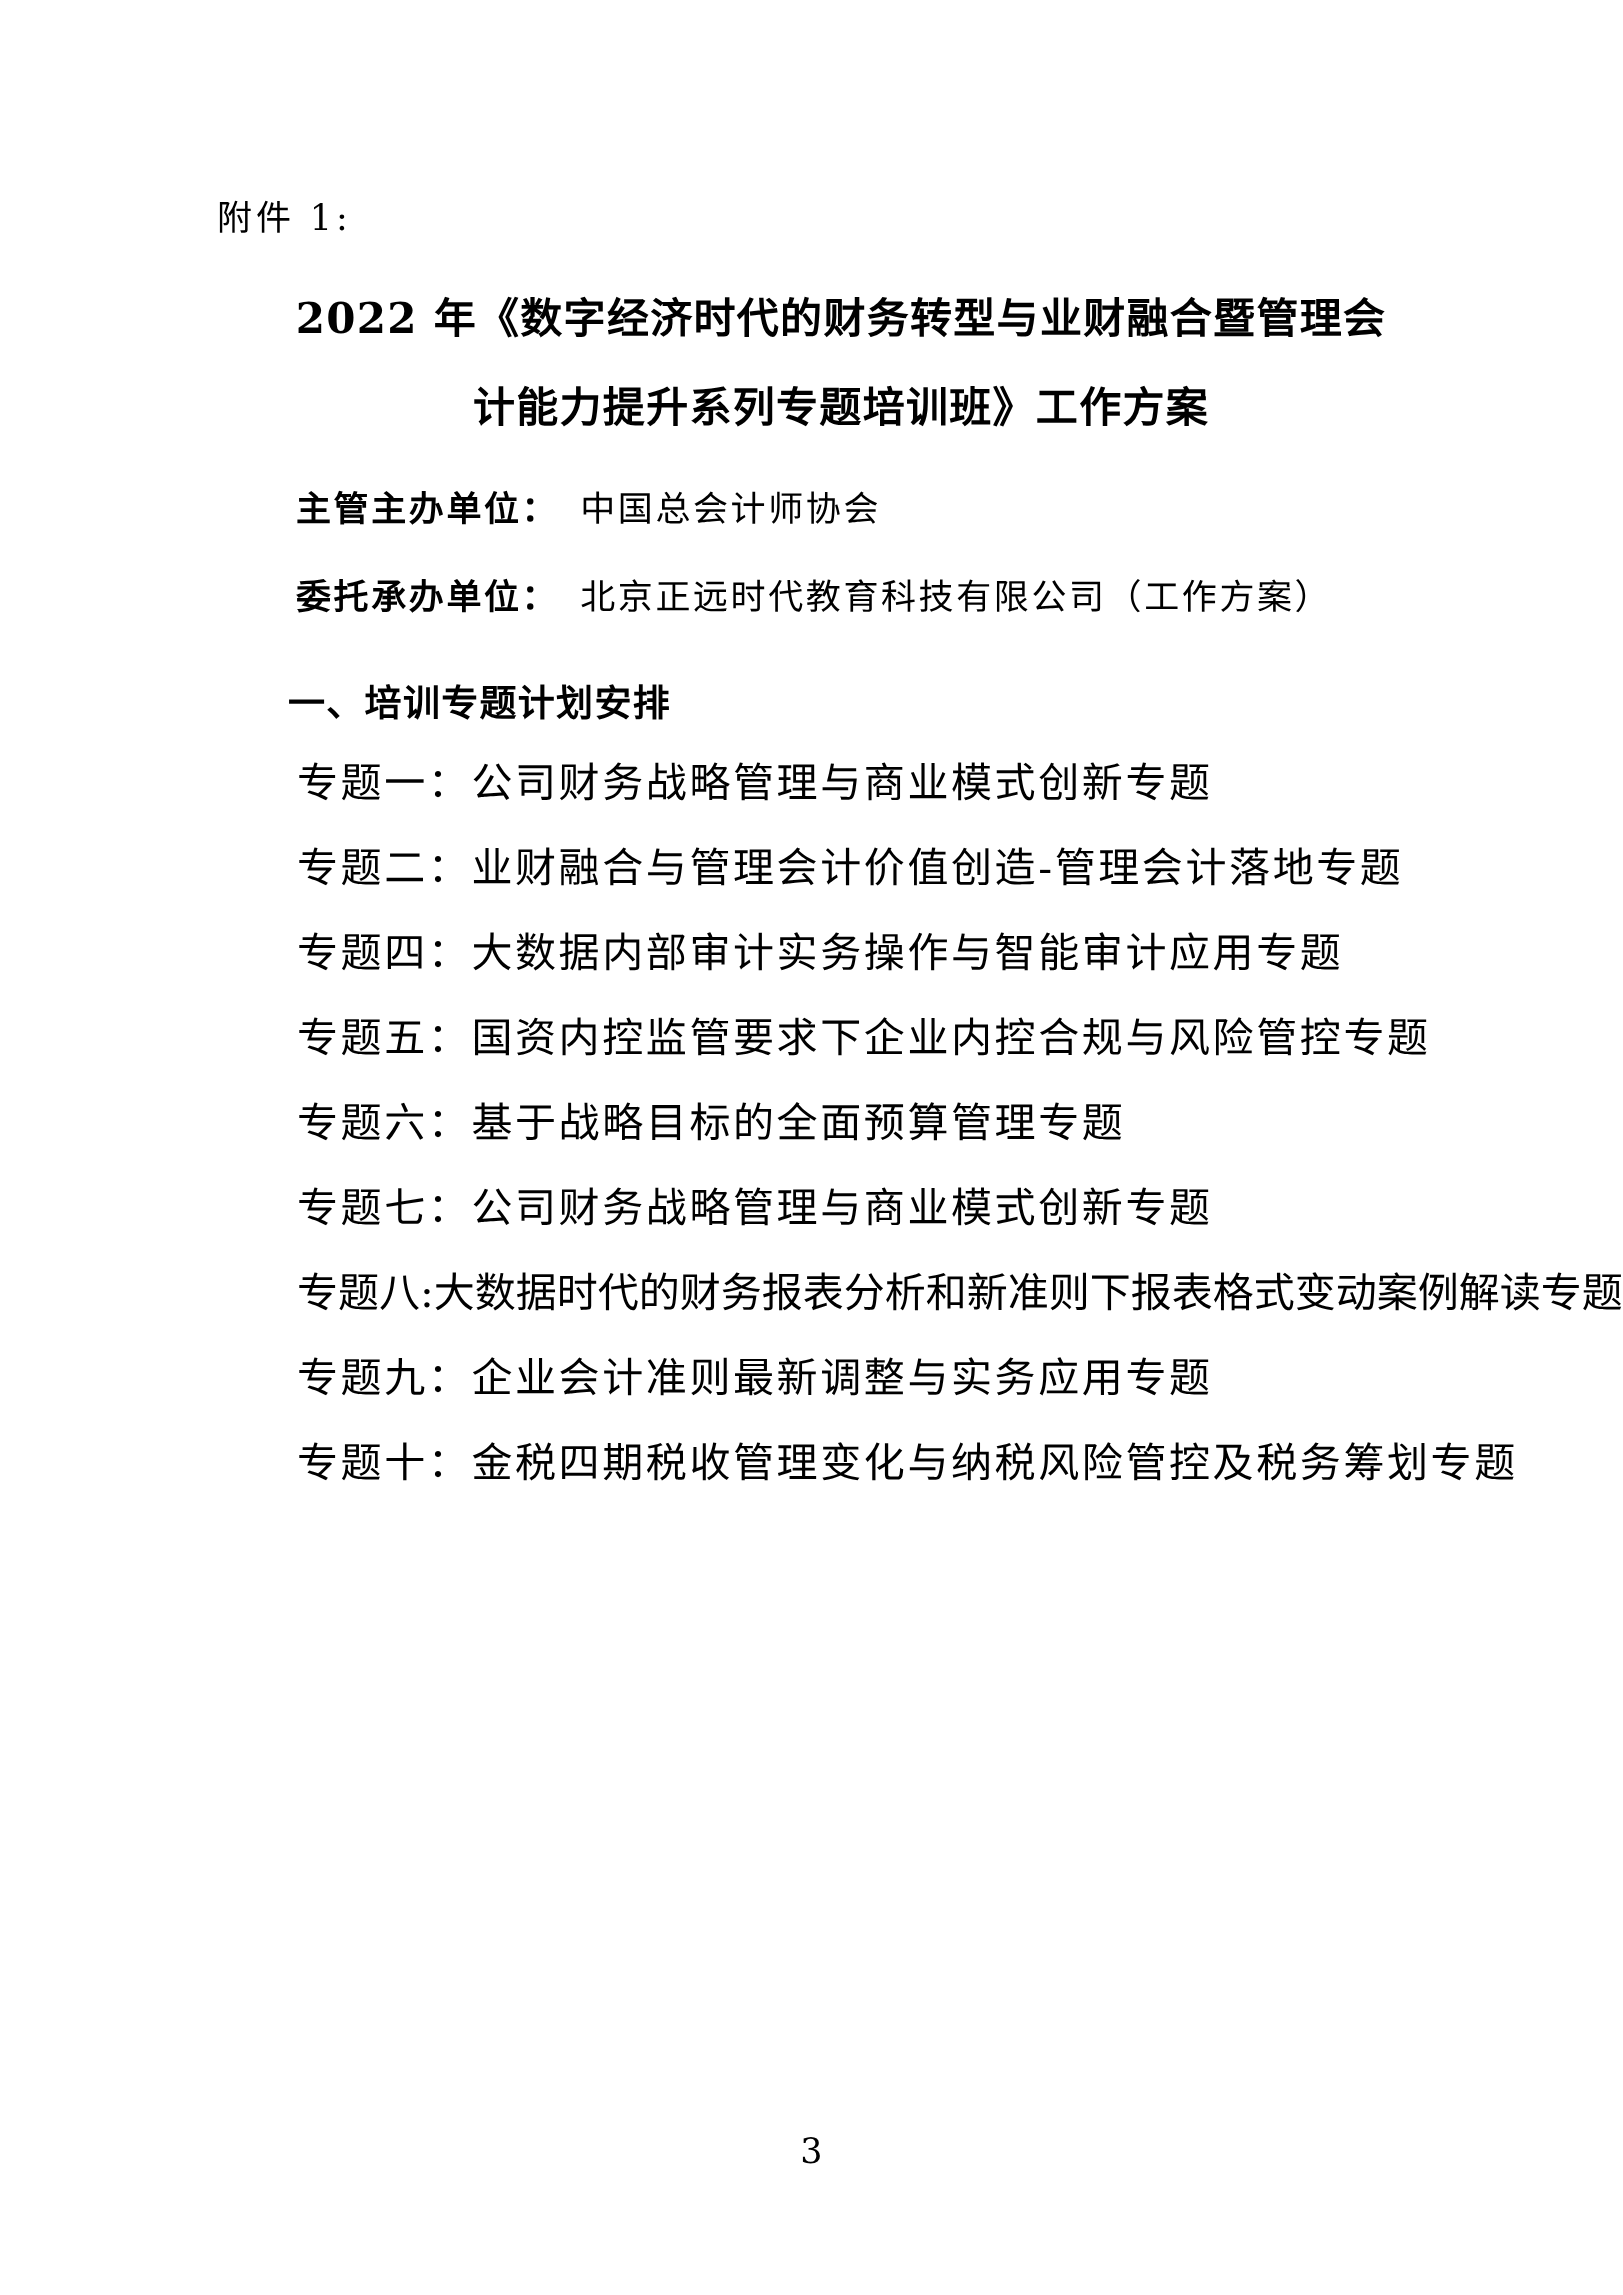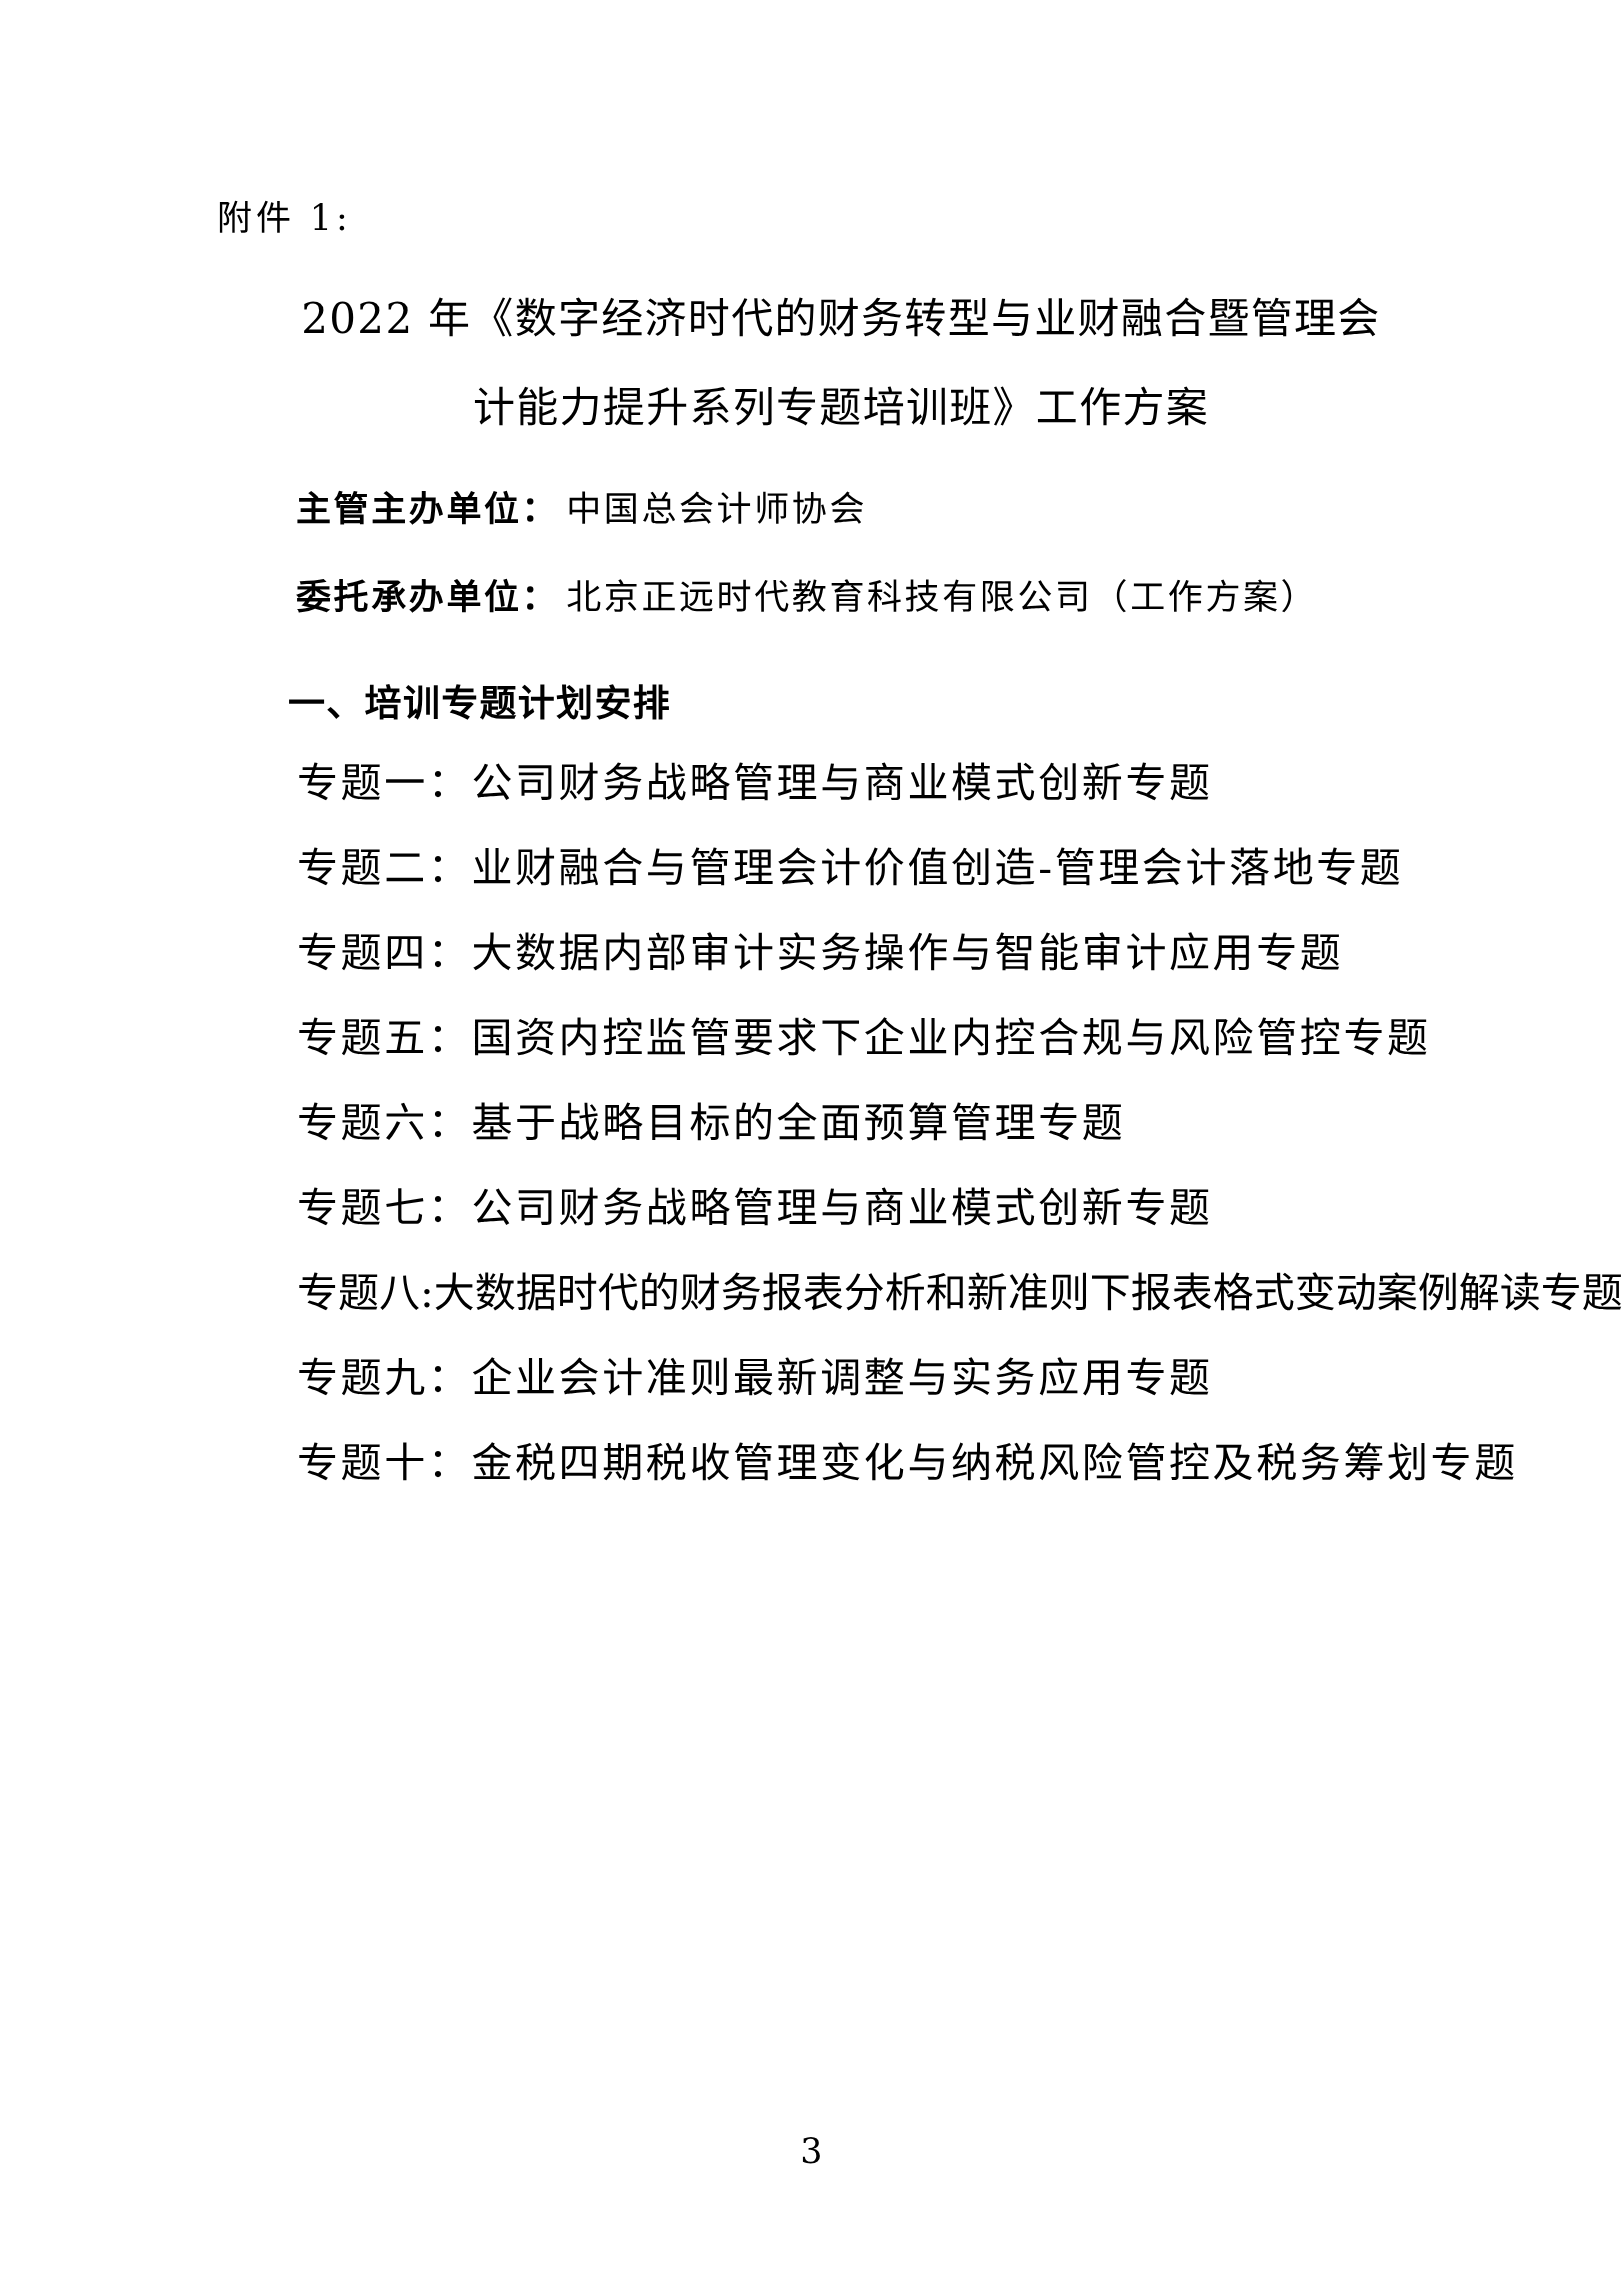--- a/index.html
+++ b/index.html
@@ -24,40 +24,40 @@
     font-size: 35px;
     letter-spacing: 3.9px;
     white-space: nowrap;
   }
   .title {
     position: absolute;
     top: 274px;
     left: 59px;
     right: 0;
     text-align: center;
-    font-weight: normal;
+    font-weight: bold;
     font-size: 42px;
     line-height: 89px;
     letter-spacing: 1.3px;
   }
   .title .title-line {
     white-space: nowrap;
   }
   .info-line {
     position: absolute;
     left: 296px;
     font-size: 35px;
     letter-spacing: 2.6px;
     white-space: nowrap;
   }
   .info-line .label {
     font-weight: bold;
   }
   .info-line .value {
-    margin-left: 7px;
+    margin-left: 21px;
     text-align: right;
   }
   .organizer { top: 480px; }
   .undertaker { top: 568px; }
   .section-heading {
     position: absolute;
     left: 288px;
     top: 673px;
     font-size: 37px;
     font-weight: bold;

